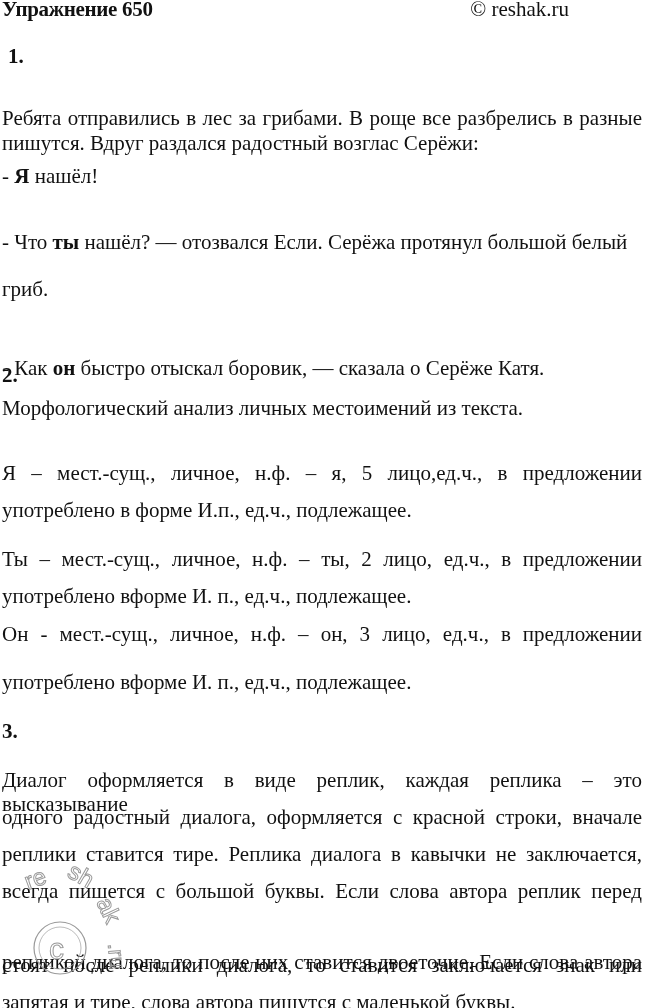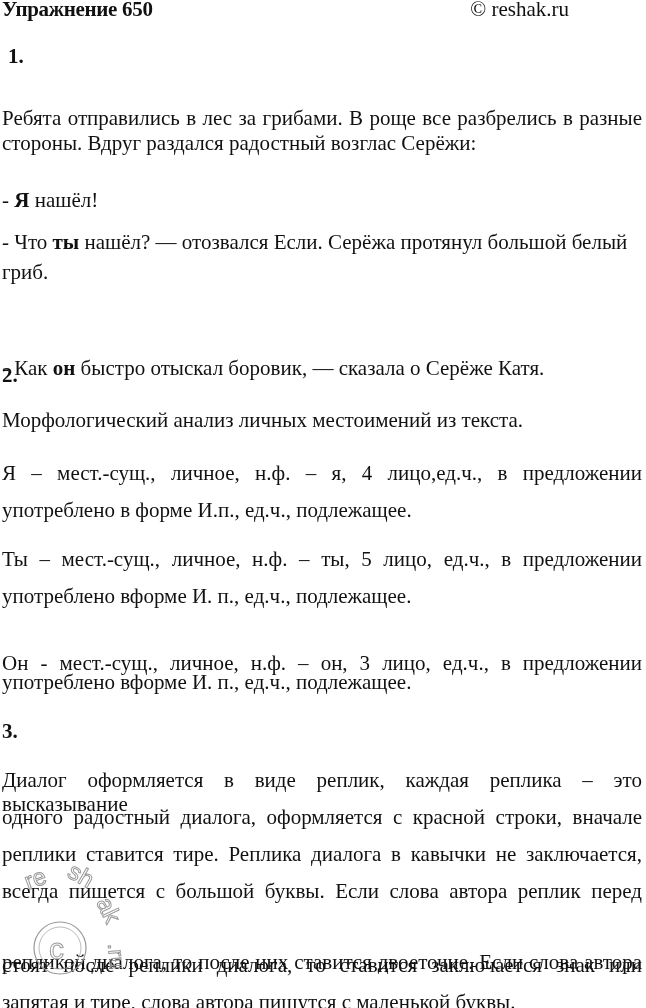--- a/index.html
+++ b/index.html
@@ -66,46 +66,46 @@
 <body>
 
 <div class="header">
   <div class="title">Упражнение 650</div>
   <div class="copyright">© reshak.ru</div>
 </div>
 
 <div class="line section-num" style="top:44px; left:8px;">1.</div>
 
 <div class="line justify" style="top:94px;margin-top:12px;">Ребята отправились в лес за грибами. В роще все разбрелись в разные</div>
-<div class="line" style="top:131px;">стороны. Вдруг раздался радостный возглас Серёжи:</div>
+<div class="line" style="top:131px;">пишутся. Вдруг раздался радостный возглас Серёжи:</div>
 
-<div class="line" style="top:188px;">
+<div class="line" style="top:164px;">
   <span>- </span><b>Я</b><span> нашёл!</span>
 </div>
 
 <div class="line" style="top:230px;">
   <span>- Что </span><b>ты</b><span> нашёл? — отозвался Если. Серёжа протянул большой белый</span>
 </div>
-<div class="line" style="top:260px;">гриб.</div>
+<div class="line" style="top:277px;">гриб.</div>
 
 <div class="line" style="top:316px;margin-top:40px;">
   <span>- Как </span><b>он</b><span> быстро отыскал боровик, — сказала о Серёже Катя.</span>
 </div>
 
 <div class="line section-num" style="top:363px;">2.</div>
 
-<div class="line" style="top:408px;">Морфологический анализ личных местоимений из текста.</div>
+<div class="line" style="top:396px;">Морфологический анализ личных местоимений из текста.</div>
 
-<div class="line justify" style="top:461px;">Я – мест.-сущ., личное, н.ф. – я, 4 лицо,ед.ч., в предложении</div>
+<div class="line justify" style="top:461px;">Я – мест.-сущ., личное, н.ф. – я, 5 лицо,ед.ч., в предложении</div>
 <div class="line" style="top:498px;">употреблено в форме И.п., ед.ч., подлежащее.</div>
 
-<div class="line justify" style="top:547px;">Ты – мест.-сущ., личное, н.ф. – ты, 5 лицо, ед.ч., в предложении</div>
+<div class="line justify" style="top:547px;">Ты – мест.-сущ., личное, н.ф. – ты, 2 лицо, ед.ч., в предложении</div>
 <div class="line" style="top:584px;">употреблено вформе И. п., ед.ч., подлежащее.</div>
 
-<div class="line justify" style="top:651px;">Он - мест.-сущ., личное, н.ф. – он, 3 лицо, ед.ч., в предложении</div>
+<div class="line justify" style="top:622px;">Он - мест.-сущ., личное, н.ф. – он, 3 лицо, ед.ч., в предложении</div>
 <div class="line" style="top:670px;">употреблено вформе И. п., ед.ч., подлежащее.</div>
 
 <div class="line section-num" style="top:719px;">3.</div>
 
 <div class="line justify" style="top:768px;">Диалог оформляется в виде реплик, каждая реплика – это высказывание</div>
 <div class="line justify" style="top:805px;">одного радостный диалога, оформляется с красной строки, вначале</div>
 <div class="line justify" style="top:842px;">реплики ставится тире. Реплика диалога в кавычки не заключается,</div>
 <div class="line justify" style="top:879px;">всегда пишется с большой буквы. Если слова автора реплик перед</div>
 <div class="line justify" style="top:916px;margin-top:34px;">репликой диалога, то после них ставится двоеточие. Если слова автора</div>
 <div class="line justify" style="top:953px;">стоят после реплики диалога, то ставится заключается знак или</div>

